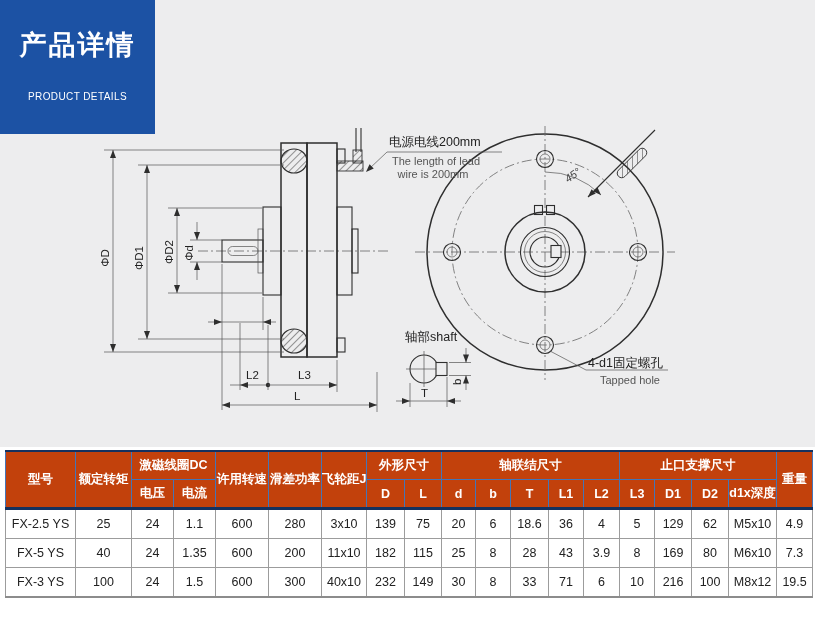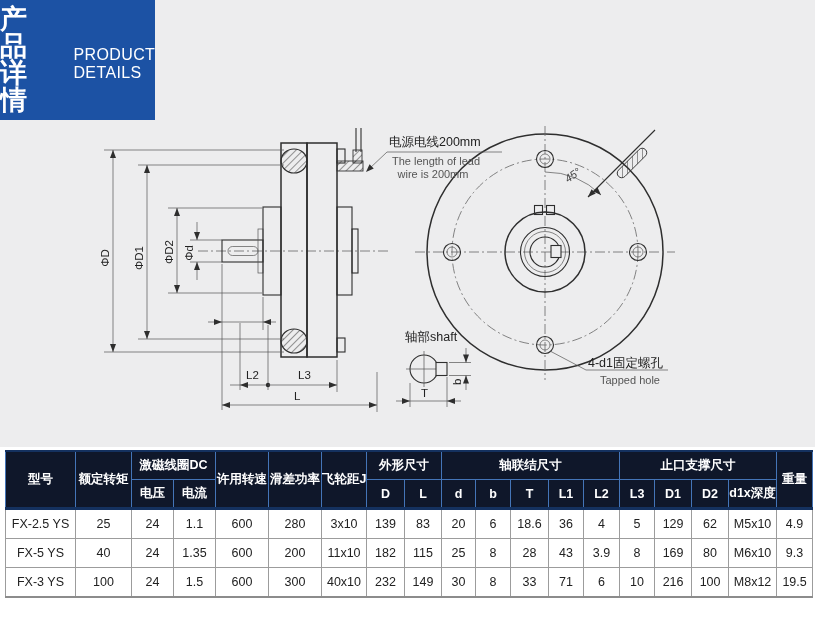--- a/index.html
+++ b/index.html
@@ -1,26 +1,26 @@
 <!DOCTYPE html>
 <html><head>
 <meta charset="utf-8">
 <style>
   html,body{margin:0;padding:0;}
   body{width:815px;height:639px;background:#ffffff;font-family:"Liberation Sans",sans-serif;}
   .canvas{position:relative;width:815px;height:639px;overflow:hidden;background:#ffffff;}
   .gray-area{position:absolute;top:0;left:0;width:815px;height:447px;background:#ededee;}
-  .banner{position:absolute;top:0;left:0;width:155px;height:120px;background:#1c52a4;color:#fff;
-          display:flex;flex-direction:row;align-items:center;justify-content:center;z-index:3;gap:25px;}
+  .banner{position:absolute;top:0;left:0;width:155px;height:134px;background:#1c52a4;color:#fff;
+          display:flex;flex-direction:column;align-items:center;justify-content:center;z-index:3;gap:25px;}
   .banner-title{font-size:27px;font-weight:bold;letter-spacing:2px;line-height:1;}
-  .banner-sub{font-size:16px;letter-spacing:0.4px;margin-top:7px;}
+  .banner-sub{font-size:10px;letter-spacing:0.4px;margin-top:7px;}
   svg.drawing{position:absolute;top:0;left:0;z-index:2;}
   .spec-table{position:absolute;top:450px;left:5px;width:807px;border-collapse:collapse;table-layout:fixed;
               border-top:2px solid #14315f;border-bottom:2px solid #8c8c8c;z-index:3;background:#fff;}
-  .spec-table th{background:#0f172a;color:#ffffff;border:1px solid #4475b8;font-size:12.5px;font-weight:bold;
+  .spec-table th{background:#c2410c;color:#ffffff;border:1px solid #4475b8;font-size:12.5px;font-weight:bold;
                  height:27px;padding:0;text-align:center;white-space:nowrap;overflow:hidden;}
   .spec-table thead{border-bottom:3px solid #14315f;}
   .spec-table td{border:1px solid #9c9c9c;background:#ffffff;color:#222;font-size:12.5px;height:28px;
                  text-align:center;padding:0;white-space:nowrap;overflow:hidden;}
   text{font-family:"Liberation Sans",sans-serif;}
   .dimtxt{font-size:11.5px;fill:#222;}
   .anntxt-zh{font-size:12.5px;fill:#222;}
   .anntxt-en{font-size:11px;fill:#555;}
   .thin{stroke:#555;stroke-width:0.7;fill:none;}
   .mid{stroke:#2e2e2e;stroke-width:1.1;fill:none;}
@@ -275,21 +275,21 @@
     <tbody>
         <tr>
           <td>FX-2.5 YS</td>
           <td>25</td>
           <td>24</td>
           <td>1.1</td>
           <td>600</td>
           <td>280</td>
           <td>3x10</td>
           <td>139</td>
-          <td>83</td>
+          <td>75</td>
           <td>20</td>
           <td>6</td>
           <td>18.6</td>
           <td>36</td>
           <td>4</td>
           <td>5</td>
           <td>129</td>
           <td>62</td>
           <td>M5x10</td>
           <td>4.9</td>
@@ -306,21 +306,21 @@
           <td>115</td>
           <td>25</td>
           <td>8</td>
           <td>28</td>
           <td>43</td>
           <td>3.9</td>
           <td>8</td>
           <td>169</td>
           <td>80</td>
           <td>M6x10</td>
-          <td>9.3</td>
+          <td>7.3</td>
         </tr>
         <tr>
           <td>FX-3 YS</td>
           <td>100</td>
           <td>24</td>
           <td>1.5</td>
           <td>600</td>
           <td>300</td>
           <td>40x10</td>
           <td>232</td>

